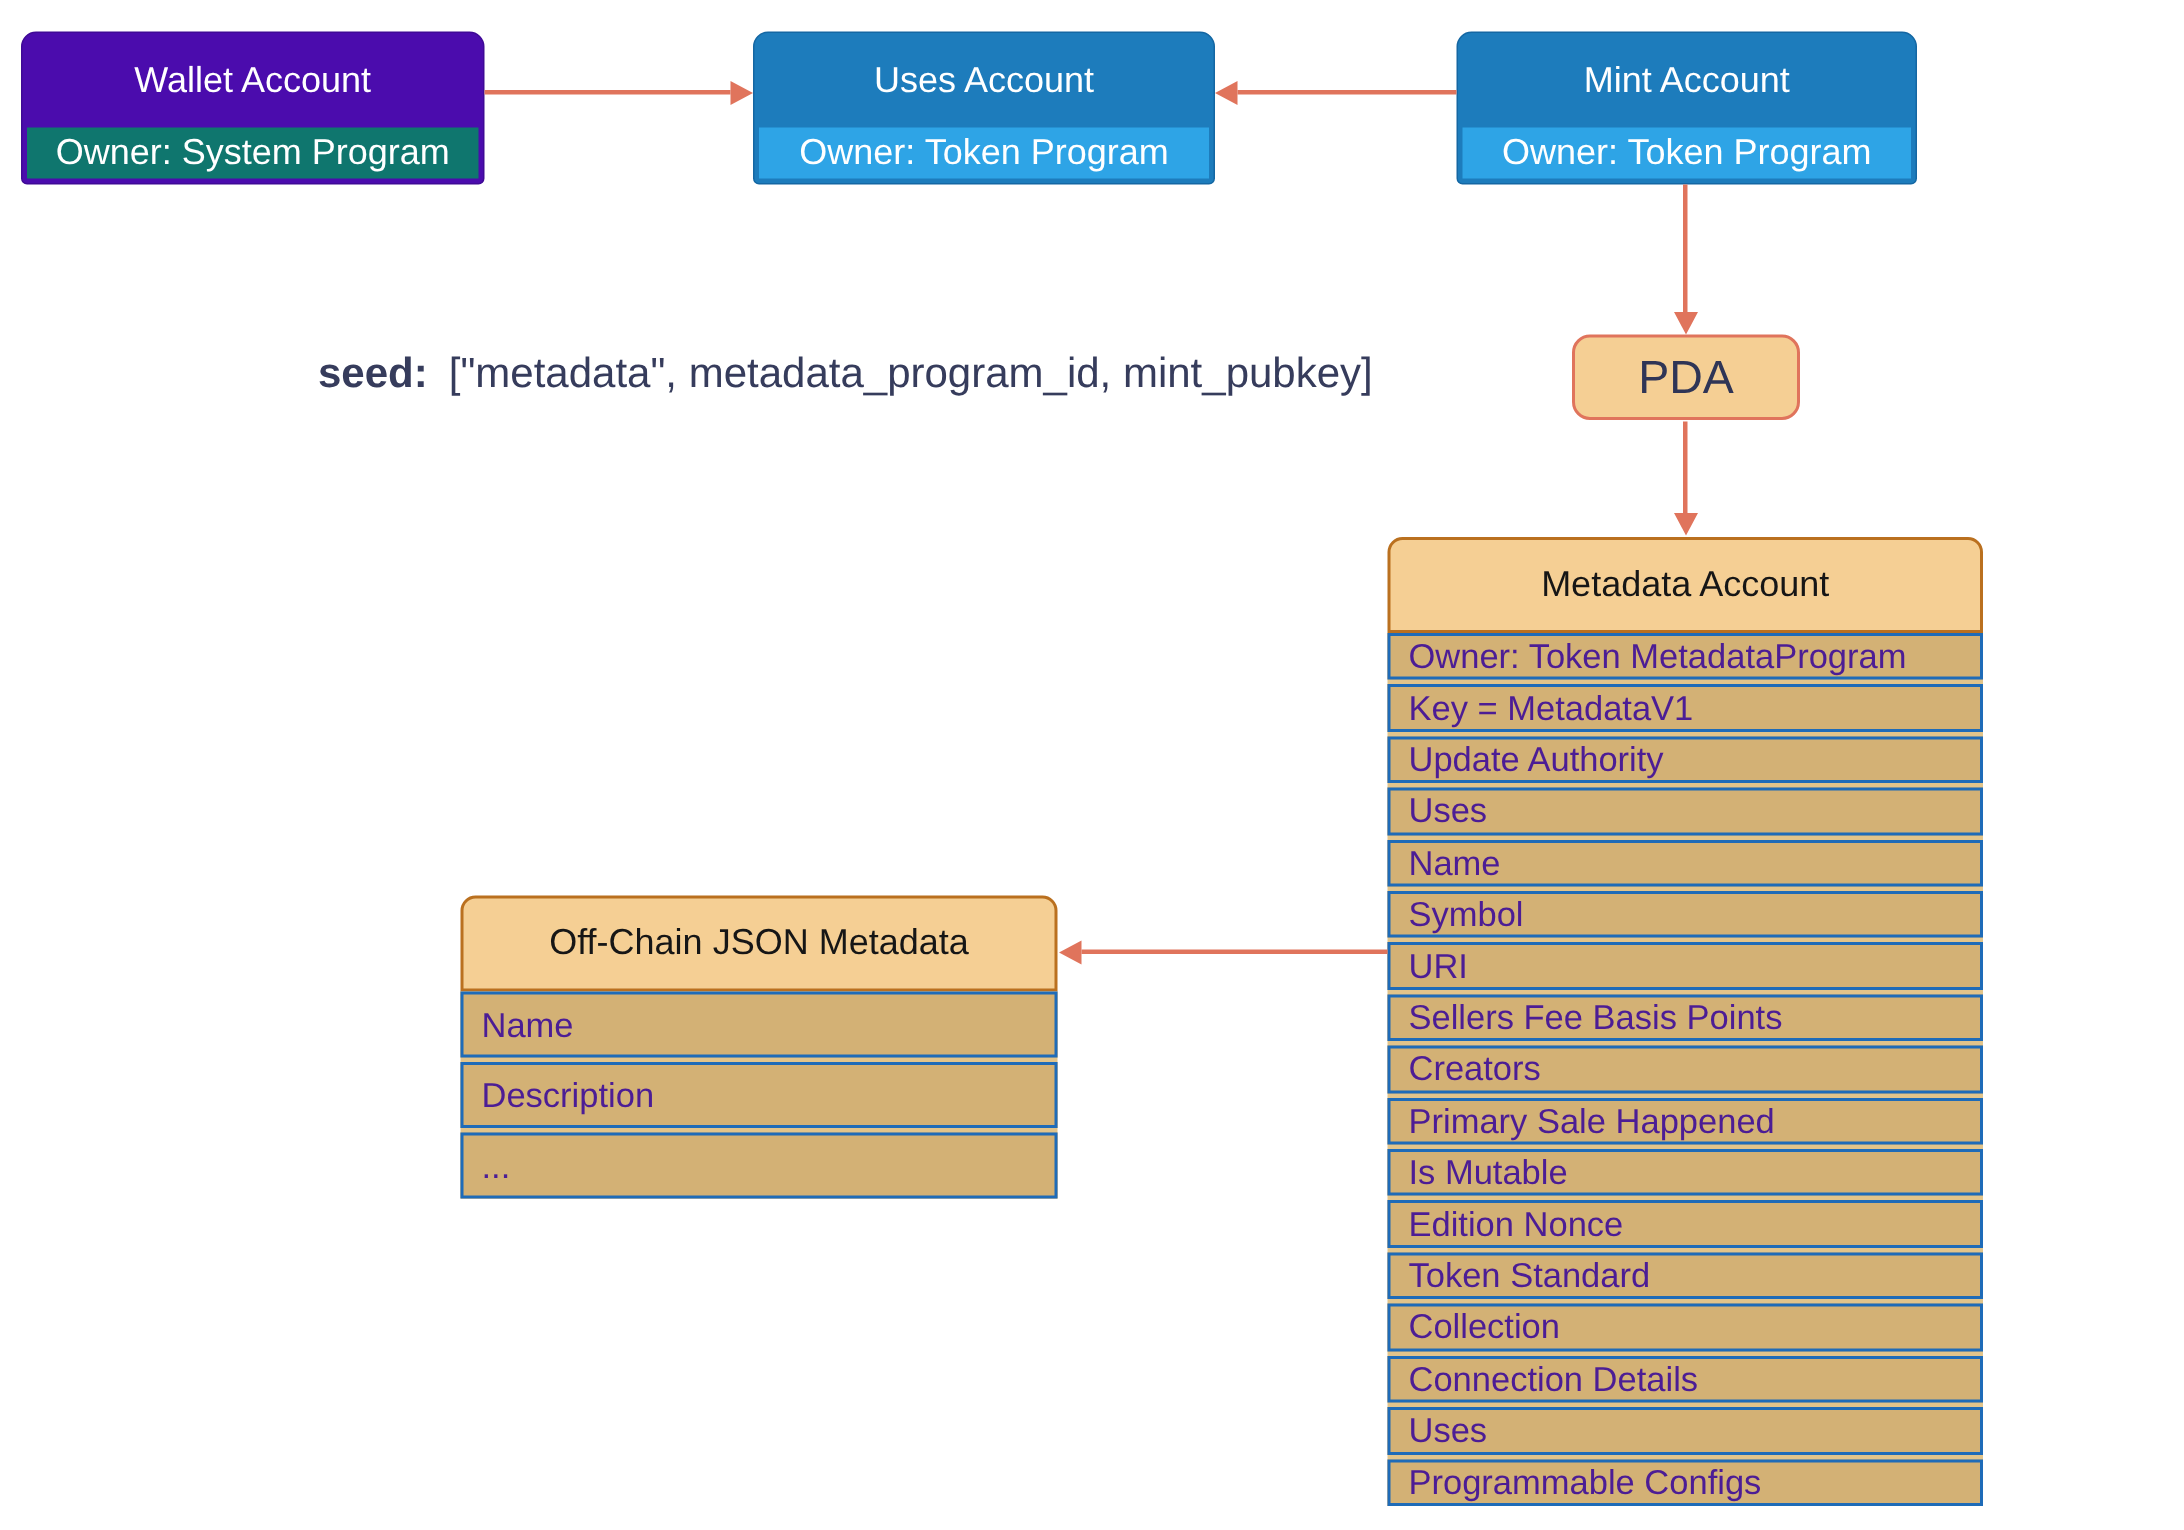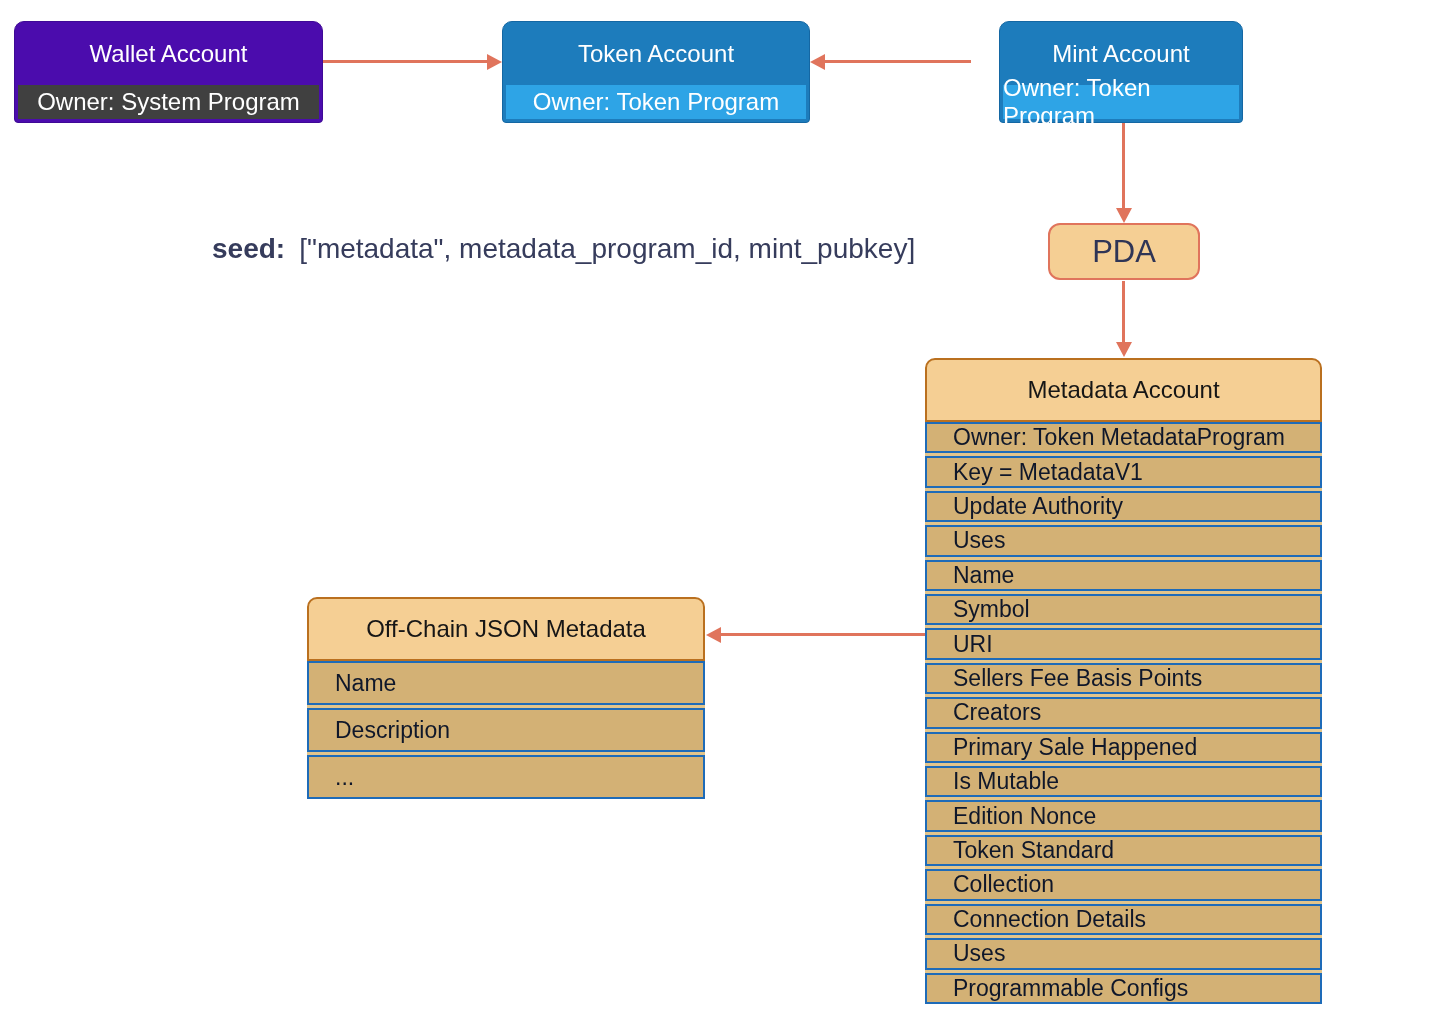--- a/index.html
+++ b/index.html
@@ -15,21 +15,21 @@
   .acct.purple{background:#4B0CAD;border:1px solid #3F0A96;}
   .acct.blue{background:#1D7CBC;border:1px solid #1467A3;}
   .acct-title{
     flex:1;display:flex;align-items:center;justify-content:center;
     color:#ffffff;font-size:24px;
   }
   .acct-owner{
     height:34px;margin:0 3px 3px 3px;display:flex;align-items:center;justify-content:center;
     color:#ffffff;font-size:24px;
   }
-  .purple .acct-owner{background:#404040;text-align:right;}
+  .purple .acct-owner{background:#0f766e;text-align:right;}
   .blue .acct-owner{background:#2EA4E6;}
   
   .seed{
     position:absolute;left:212px;top:233px;
     font-size:28px;color:#363C5C;white-space:nowrap;
   }
   .seed .lbl{font-weight:700;margin-right:14px;}
   
   .pda{
     position:absolute;left:1048px;top:223px;width:152px;height:57px;
@@ -44,47 +44,47 @@
     background:#F5CF94;border:2px solid #BA701F;border-radius:10px 10px 0 0;
     display:flex;align-items:center;justify-content:center;
     font-size:24px;color:#161616;
   }
   .stack-rows{
     display:flex;flex-direction:column;gap:3px;background:#E2C48A;
   }
   .srow{
     flex:1;box-sizing:border-box;
     background:#D3B175;border:2px solid #1E6BB8;
-    display:flex;align-items:center;padding-left:26px;
-    color:#0f172a;font-size:23px;white-space:nowrap;overflow:hidden;
+    display:flex;align-items:center;padding-left:12px;
+    color:#4c1d95;font-size:23px;white-space:nowrap;overflow:hidden;
   }
   
   .hline{position:absolute;height:3px;background:#E0745C;}
   .vline{position:absolute;width:3px;background:#E0745C;}
   .ah{position:absolute;width:0;height:0;}
   .ah-right{border-top:8px solid transparent;border-bottom:8px solid transparent;border-left:15px solid #E0745C;}
   .ah-left{border-top:8px solid transparent;border-bottom:8px solid transparent;border-right:15px solid #E0745C;}
   .ah-down{border-left:8px solid transparent;border-right:8px solid transparent;border-top:15px solid #E0745C;}
 </style>
 </head>
 <body>
 
 <div class="canvas">
 
   <div class="acct purple" style="left:14px;top:21px;width:309px;height:102px;">
     <div class="acct-title">Wallet Account</div>
     <div class="acct-owner">Owner: System Program</div>
   </div>
 
   <div class="acct blue" style="left:502px;top:21px;width:308px;height:102px;">
-    <div class="acct-title">Token Account</div>
+    <div class="acct-title">Uses Account</div>
     <div class="acct-owner">Owner: Token Program</div>
   </div>
 
-  <div class="acct blue" style="left:971px;top:21px;width:244px;height:102px;margin-left:28px;">
+  <div class="acct blue" style="left:971px;top:21px;width:307px;height:102px;">
     <div class="acct-title">Mint Account</div>
     <div class="acct-owner">Owner: Token Program</div>
   </div>
 
   <div class="seed">
     <span class="lbl">seed:</span><span>["metadata", metadata_program_id, mint_pubkey]</span>
   </div>
 
   <div class="pda">
     <span>PDA</span>

